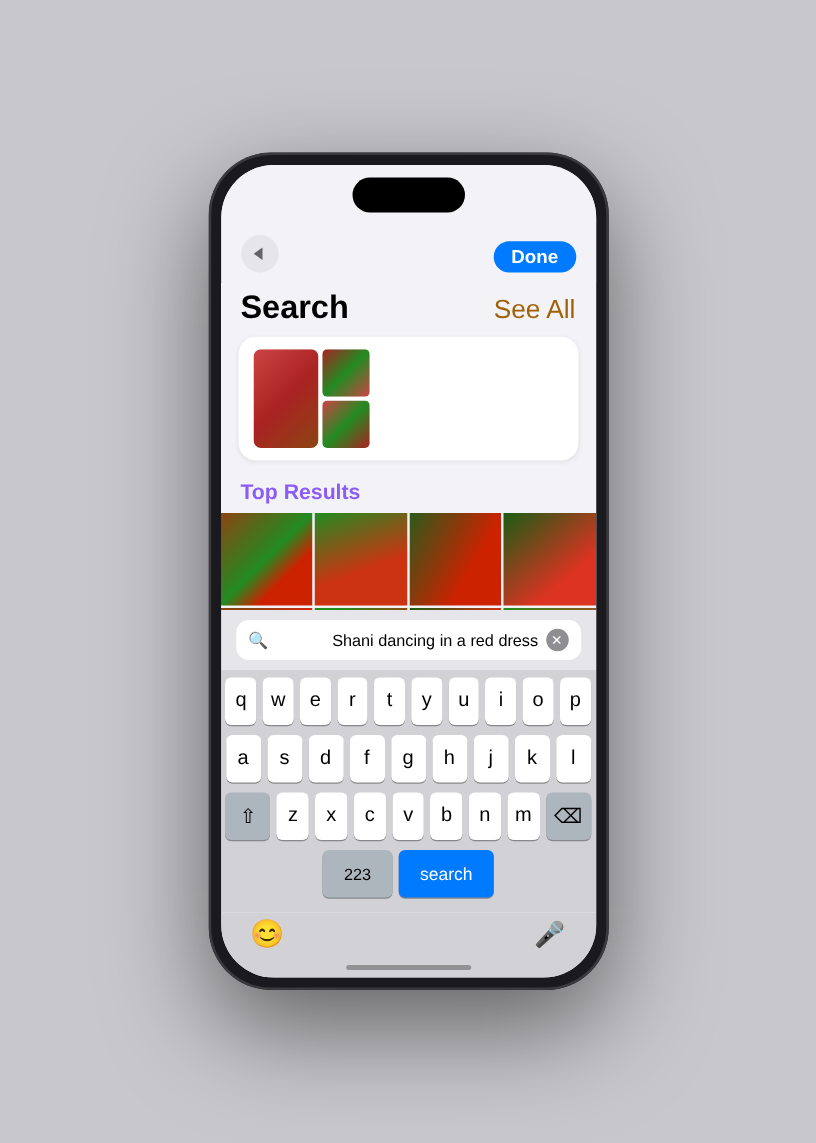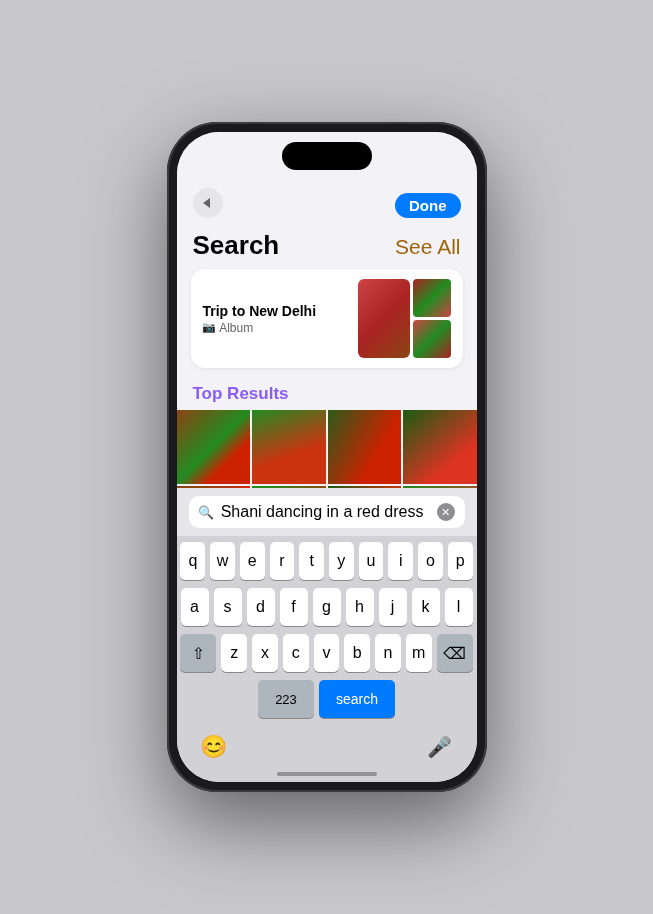--- a/index.html
+++ b/index.html
@@ -190,22 +190,23 @@
       align-items: center;
       padding: 7px 10px;
       gap: 6px;
     }
     .search-bar-icon {
       color: #8e8e93;
       font-size: 13px;
     }
     .search-bar-text {
       flex: 1;
-      font-size: 16px;
-      color: #000;
+      font-size: 13px;
+      color: #000;
+      text-align: right;
     }
     .search-clear {
       width: 18px;
       height: 18px;
       background: #8e8e93;
       border-radius: 50%;
       display: flex;
       align-items: center;
       justify-content: center;
       color: #fff;
@@ -329,27 +330,20 @@
     </div>
 
     <div class="content-area">
 
       <div class="search-header">
         <span class="search-title">Search</span>
         <span class="see-all">See All</span>
       </div>
 
       <div class="album-card">
-        <div class="album-info">
-          <span class="album-name">Trip to New Delhi</span>
-          <div class="album-type">
-            <span class="album-type-icon">📷</span>
-            <span class="album-type-label">Album</span>
-          </div>
-        </div>
         <div class="album-thumbnails">
           <div class="thumb-large">
             <div class="thumb-photo-1"></div>
           </div>
           <div class="thumb-container">
             <div class="thumb-sm">
               <div class="thumb-photo-2"></div>
             </div>
             <div class="thumb-sm">
               <div class="thumb-photo-3"></div>

